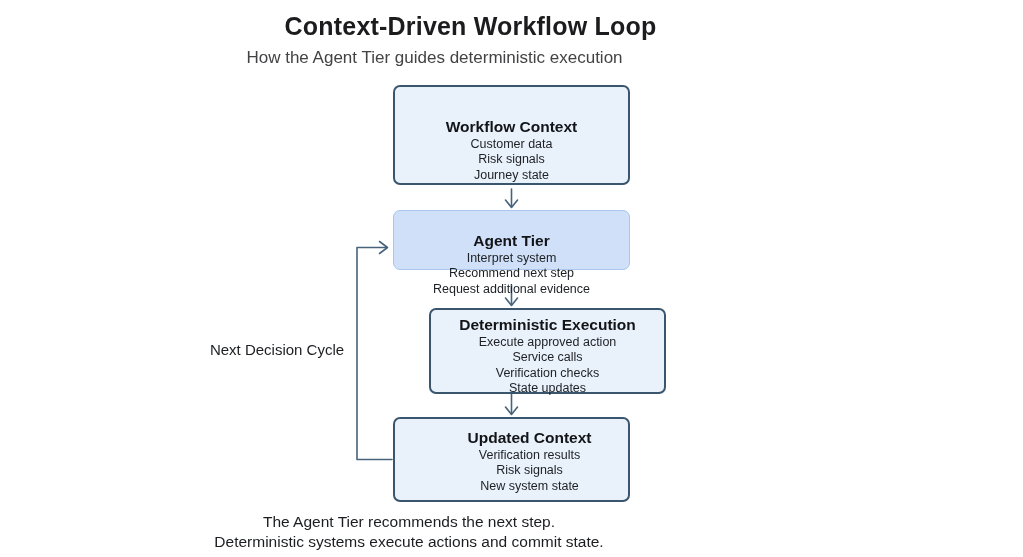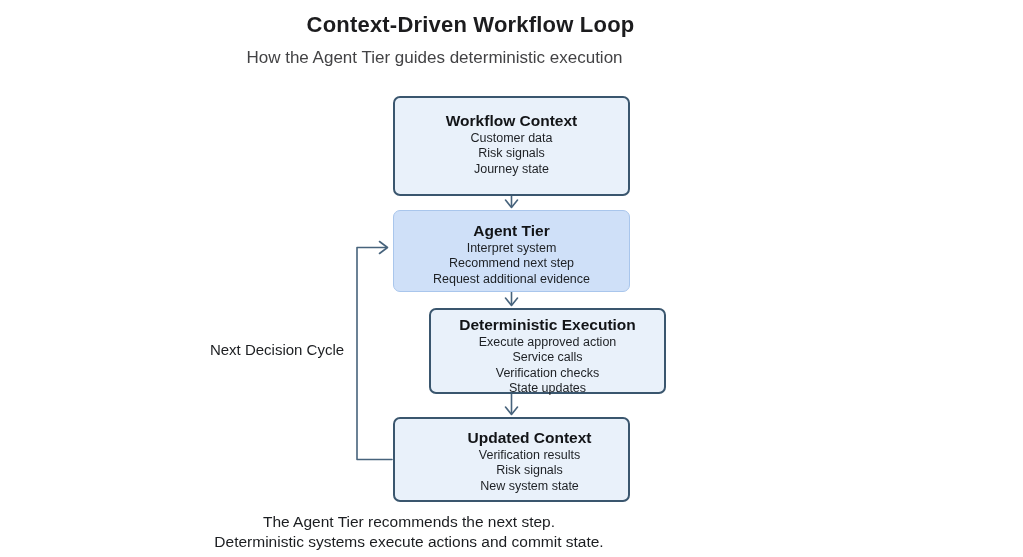--- a/index.html
+++ b/index.html
@@ -17,21 +17,21 @@
     position:relative;
     width:1023px;
     height:557px;
     background:#ffffff;
     overflow:hidden;
   }
   .page-title{
     position:absolute;
     top:12px;left:0;width:941px;
     text-align:center;
-    font-size:22px;
+    font-size:25px;
     font-weight:700;
     letter-spacing:.2px;
     color:var(--title-text);
     margin:0;
   }
   .page-subtitle{
     position:absolute;
     top:48px;left:0;width:869px;
     text-align:center;
     font-size:17px;
@@ -70,22 +70,22 @@
     font-size:15.5px;
     font-weight:600;
     line-height:20px;
     color:#121417;
   }
   .node-line{
     font-size:12.5px;
     line-height:15.3px;
     color:#1d2024;
   }
-  .node-workflow-context{top:96px;height:100px;padding-top:13px;}
-  .node-agent-tier{top:210px;height:82px;padding-top:10px;}
+  .node-workflow-context{top:85px;height:100px;padding-top:30px;}
+  .node-agent-tier{top:210px;height:60px;padding-top:20px;}
   .node-deterministic-execution{top:308px;height:86px;padding-top:5px;margin-left:36px;}
   .node-updated-context{top:417px;height:85px;padding-top:9px;padding-left:36px;}
   .loop-label{
     position:absolute;
     top:341px;
     left:197px;
     width:160px;
     text-align:center;
     font-size:15px;
     color:#1c1e21;

